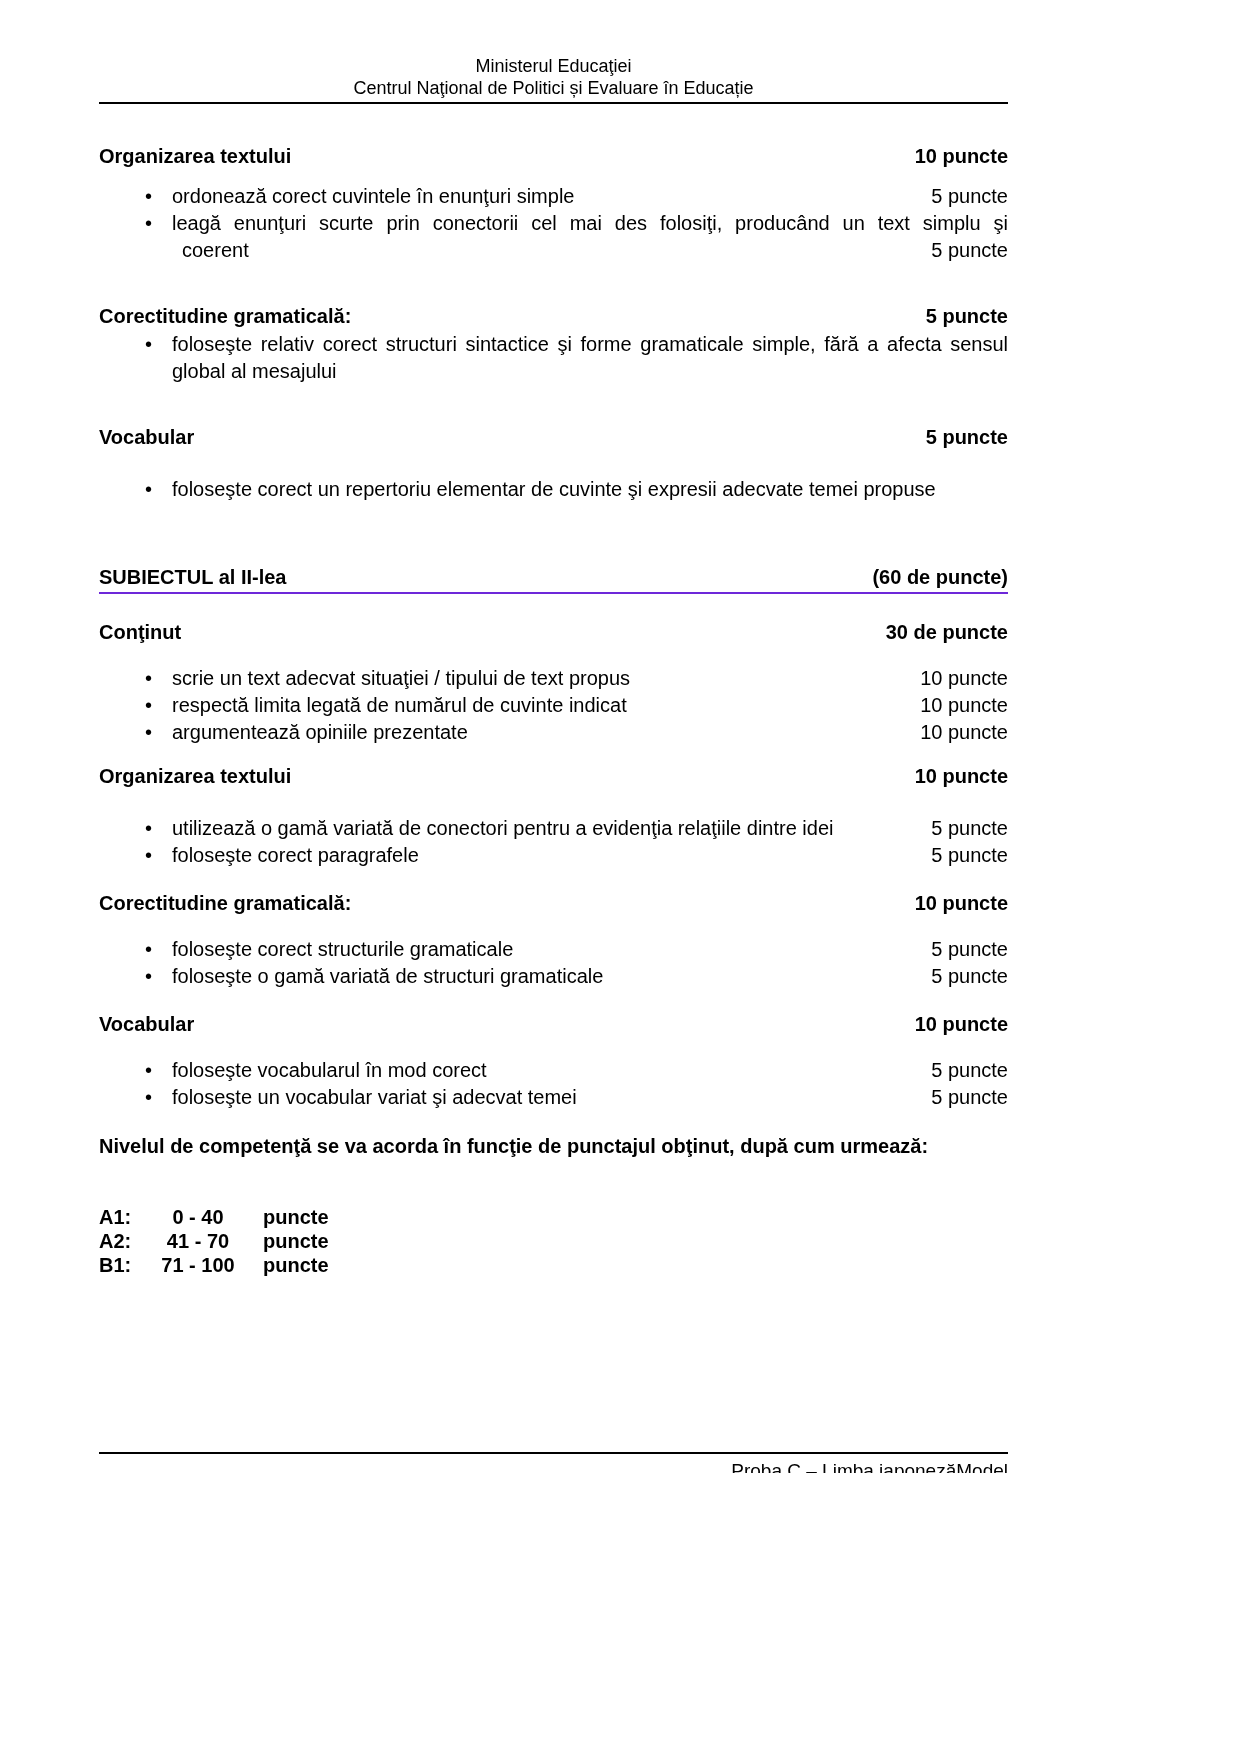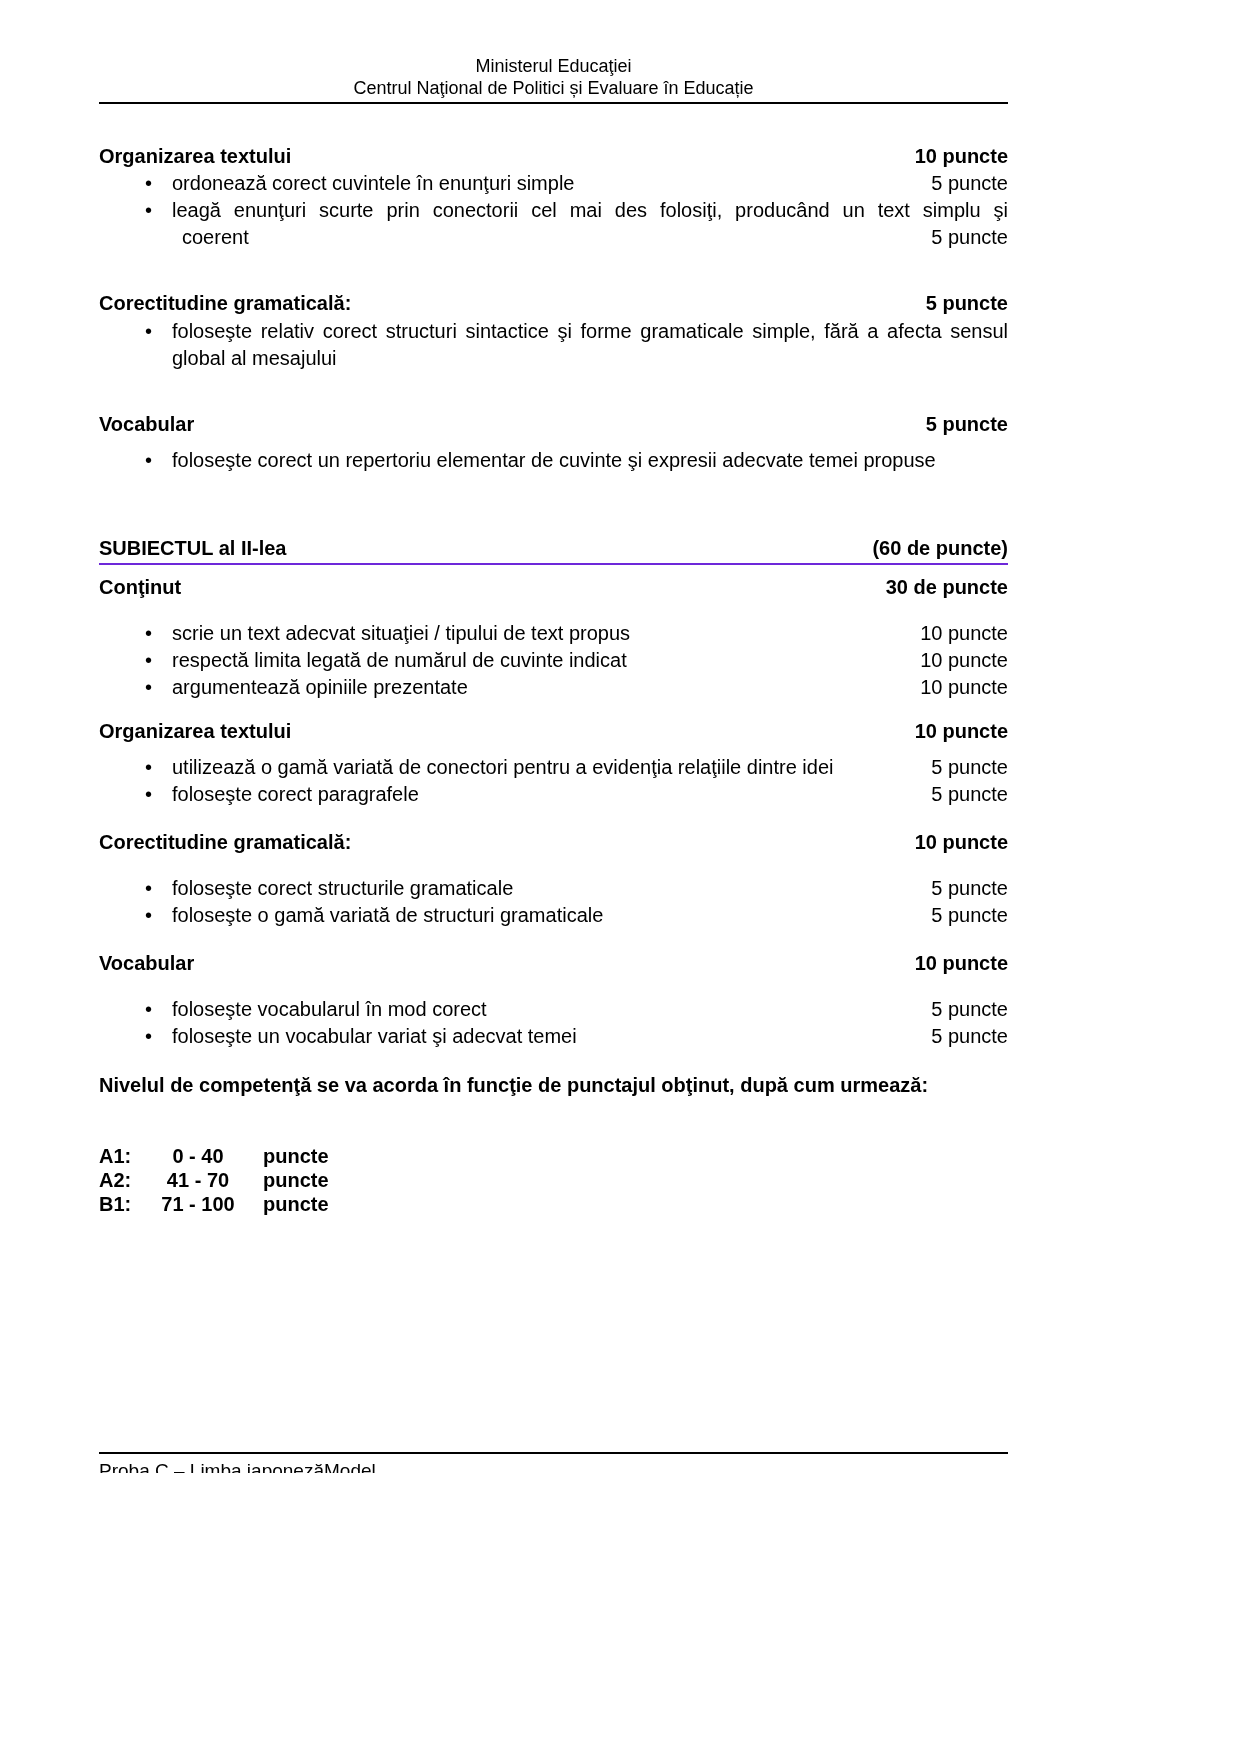--- a/index.html
+++ b/index.html
@@ -30,21 +30,21 @@
     margin-top: 3px;
   }
   .hrow {
     display: flex;
     justify-content: space-between;
     align-items: baseline;
     font-weight: bold;
     font-size: 20px;
     line-height: 25px;
   }
-  .bullets { margin-top: 1px; }
+  .bullets { margin-top: 14px; }
   .bullet-row {
     display: flex;
     line-height: 27px;
     font-size: 20px;
   }
   .dot {
     flex: 0 0 27px;
     margin-left: 46px;
     text-align: left;
   }
@@ -76,21 +76,21 @@
     display: flex;
     justify-content: space-between;
     font-weight: bold;
     font-size: 20px;
     line-height: 25px;
     border-bottom: 2px solid #6d28d9;
     padding-bottom: 2px;
   }
   .mt-40 { margin-top: 40px; }
   .mt-64 { margin-top: 62px; }
-  .mt-26 { margin-top: 10px; }
+  .mt-26 { margin-top: 26px; }
   .mt-22 { margin-top: 22px; }
   .mt-20 { margin-top: 20px; }
   .mt-18 { margin-top: 18px; }
   .mt-2  { margin-top: 2px; }
   .levels-intro {
     margin-top: 22px;
     font-weight: bold;
     font-size: 20px;
     line-height: 26px;
   }
@@ -100,21 +100,21 @@
   .level-range { flex: 0 0 102px; text-align: center; }
   .level-unit  { margin-left: 14px; }
   .footer {
     position: absolute;
     left: 99px;
     top: 1452px;
     width: 909px;
     font-size: 19px;
   }
   .footer-rule { border-top: 2px solid #000; margin-bottom: 5px; }
-  .footer-row { display: flex; justify-content: flex-start; line-height: 23px; }
+  .footer-row { display: flex; justify-content: flex-end; line-height: 23px; }
   .footer-line2 { line-height: 23px; }
   .page-number { text-align: center; margin-top: 4px; font-size: 20px; }
 </style>
 </head>
 <body>
 
 <div class="page">
   <div class="content">
 
     <div class="doc-header">

